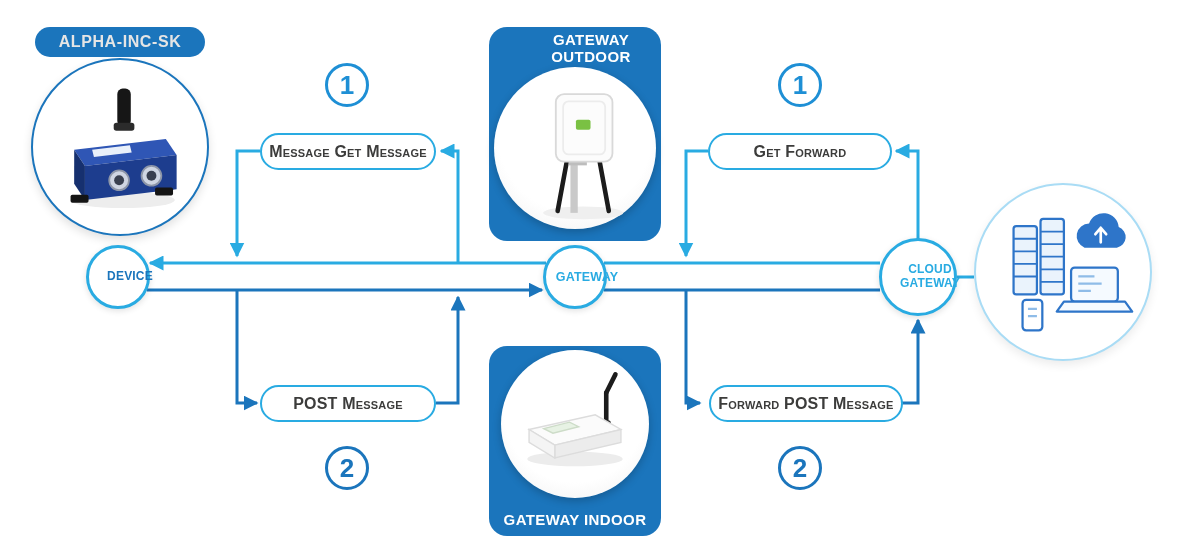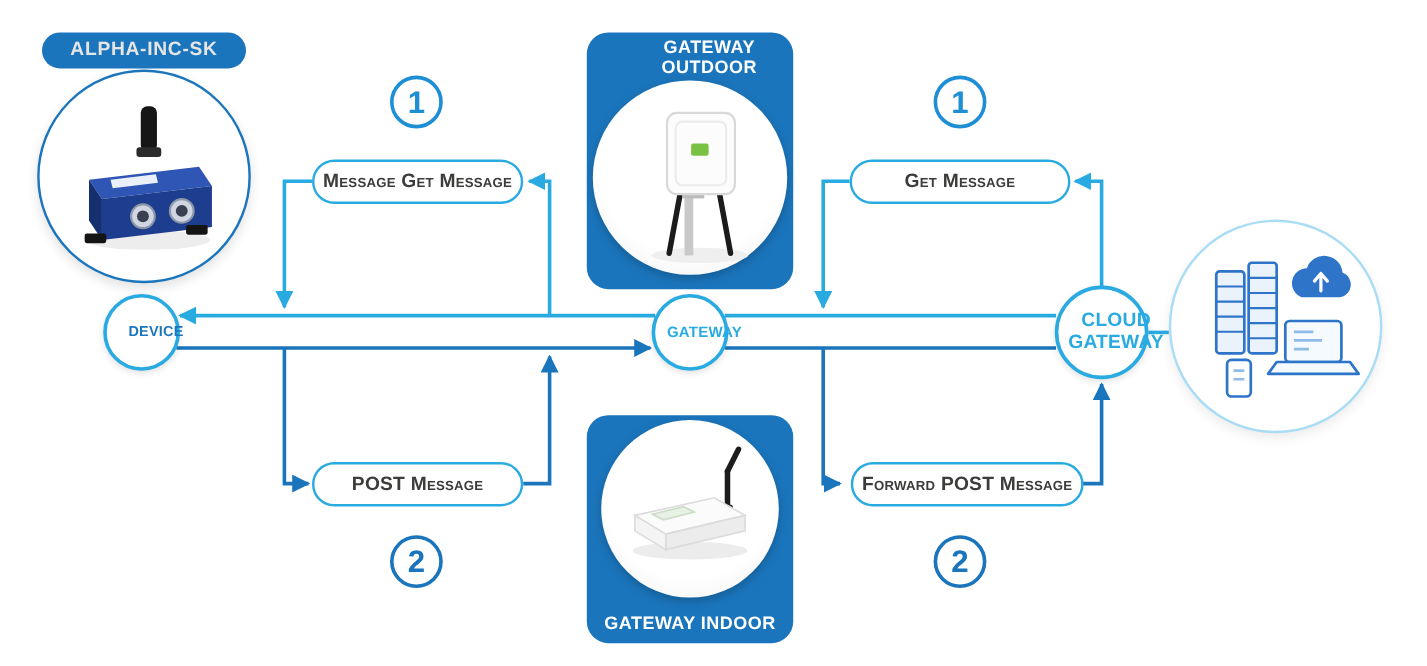--- a/index.html
+++ b/index.html
@@ -36,21 +36,21 @@
 
   .node { position:absolute; background:#fff; border:3px solid var(--step1,#29ABE2); border-radius:50%;
           display:flex; flex-direction:column; align-items:center; justify-content:center;
           z-index:4; box-shadow:0 2px 6px rgba(0,0,0,.12); text-align:center; }
   .device-node  { left:86px;  top:245px; width:64px; height:64px; }
   .gateway-node { left:543px; top:245px; width:64px; height:64px; }
   .cloud-node   { left:879px; top:238px; width:78px; height:78px; }
   .node-label { font-weight:700; font-size:12.5px; letter-spacing:.2px; line-height:1.15;padding-left:24px; }
   .device-node .node-label { color:var(--device_text,#1B75BC); font-size:12px; }
   .gateway-node .node-label { color:var(--cyan_text,#29ABE2); }
-  .cloud-node .node-label { color:var(--cyan_text,#29ABE2); font-size:16px; }
+  .cloud-node .node-label { color:var(--cyan_text,#29ABE2); font-size:12px; }
 
   .pill { position:absolute; height:37px; background:#fff; border:2.5px solid var(--pill_border,#29ABE2);
           border-radius:19px; display:flex; align-items:center; justify-content:center; z-index:4; }
   .pill span { font-variant:small-caps; font-weight:600; font-size:16px;
                color:var(--pill_text,#3C3C3B); letter-spacing:.2px; white-space:nowrap; }
   .pill-forward-get  { left:260px; top:133px; width:176px; }
   .pill-get          { left:708px; top:133px; width:184px; }
   .pill-post         { left:260px; top:385px; width:176px;align-items:center; }
   .pill-forward-post { left:709px; top:385px; width:194px; }
 
@@ -154,21 +154,21 @@
   </div>
   <div class="node cloud-node">
     <span class="node-label">CLOUD</span>
     <span class="node-label">GATEWAY</span>
   </div>
 
   <div class="pill pill-forward-get">
     <span>Message Get Message</span>
   </div>
   <div class="pill pill-get">
-    <span>Get Message</span>
+    <span>Get Forward</span>
   </div>
   <div class="pill pill-post">
     <span>POST Message</span>
   </div>
   <div class="pill pill-forward-post">
     <span>Forward POST Message</span>
   </div>
 
   <div class="badge one badge-1-left">1</div>
   <div class="badge one badge-1-right">1</div>

